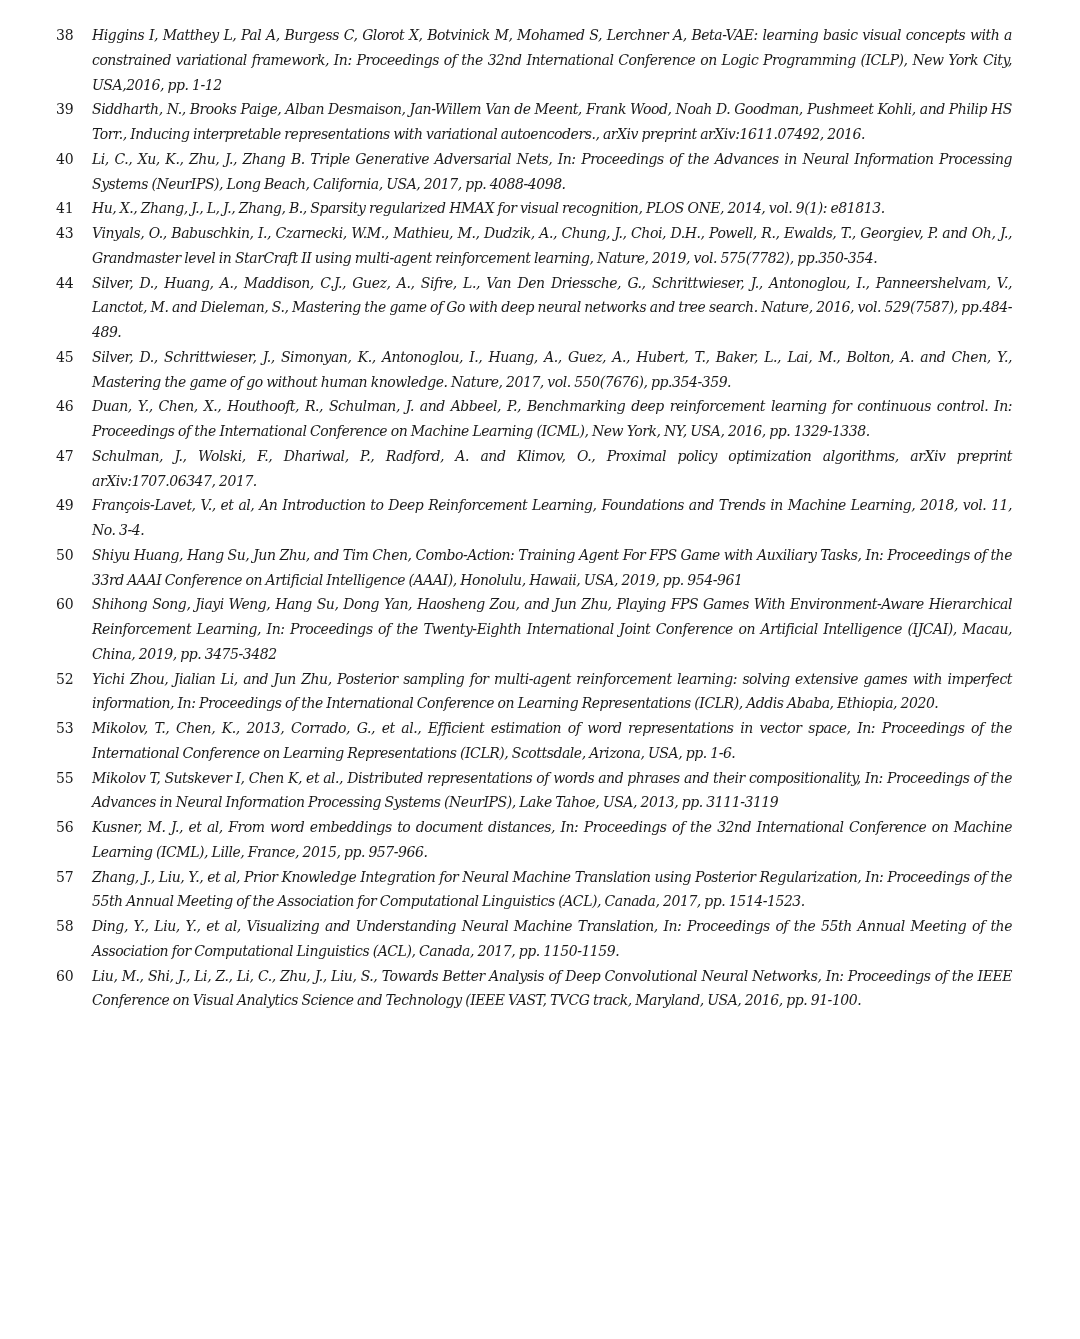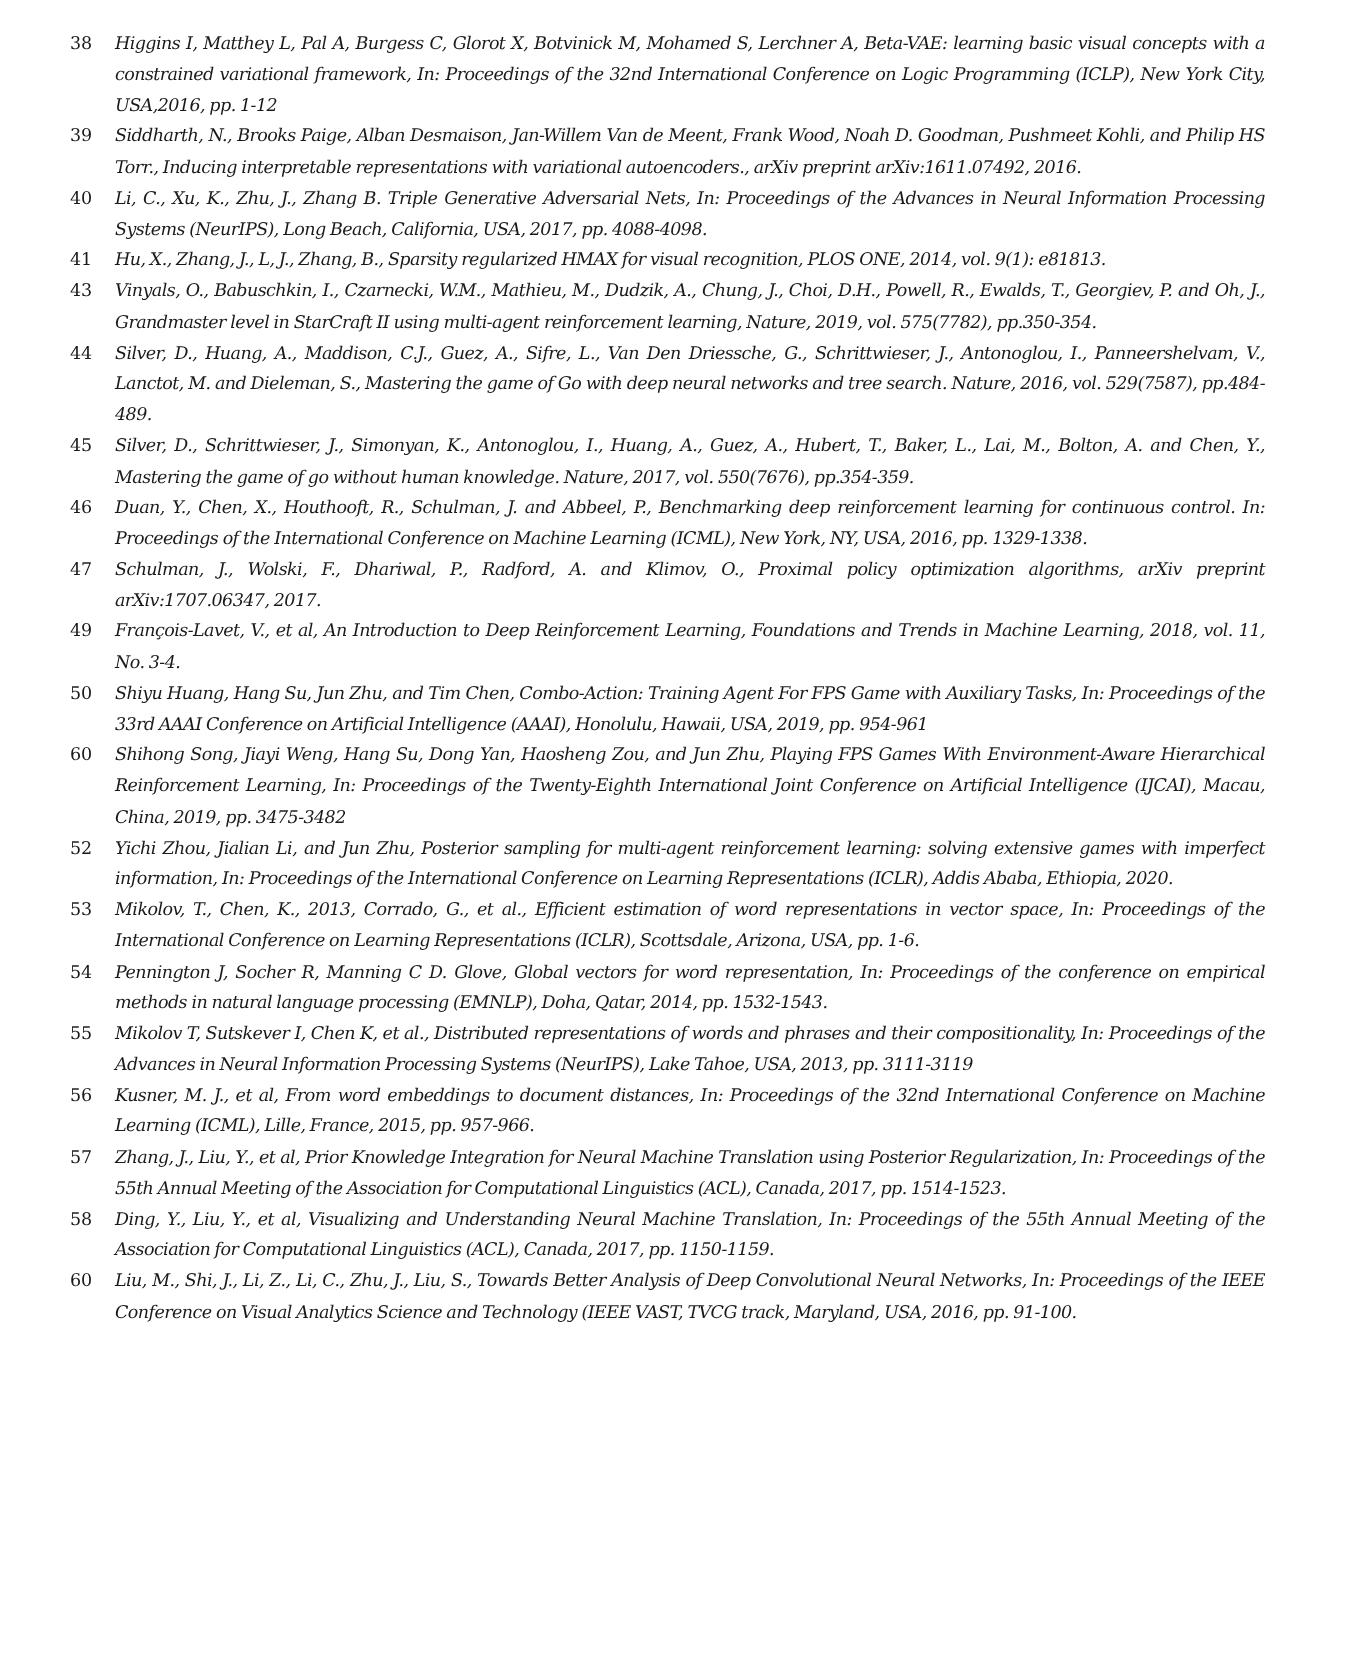--- a/index.html
+++ b/index.html
@@ -99,24 +99,20 @@
     </li>
   <li class="ref">
       <span class="ref-num">52</span>
       <span class="ref-text">Yichi Zhou, Jialian Li, and Jun Zhu, Posterior sampling for multi-agent reinforcement learning: solving extensive games with imperfect information, In: Proceedings of the International Conference on Learning Representations (ICLR), Addis Ababa, Ethiopia, 2020.</span>
     </li>
   <li class="ref">
       <span class="ref-num">53</span>
       <span class="ref-text">Mikolov, T., Chen, K., 2013, Corrado, G., et al., Efficient estimation of word representations in vector space, In: Proceedings of the International Conference on Learning Representations (ICLR), Scottsdale, Arizona, USA, pp. 1-6.</span>
     </li>
   <li class="ref">
-      <span class="ref-num">54</span>
-      <span class="ref-text">Pennington J, Socher R, Manning C D. Glove, Global vectors for word representation, In: Proceedings of the conference on empirical methods in natural language processing (EMNLP), Doha, Qatar, 2014, pp. 1532-1543.</span>
-    </li>
-  <li class="ref">
       <span class="ref-num">55</span>
       <span class="ref-text">Mikolov T, Sutskever I, Chen K, et al., Distributed representations of words and phrases and their compositionality, In: Proceedings of the Advances in Neural Information Processing Systems (NeurIPS), Lake Tahoe, USA, 2013, pp. 3111-3119</span>
     </li>
   <li class="ref">
       <span class="ref-num">56</span>
       <span class="ref-text">Kusner, M. J., et al, From word embeddings to document distances, In: Proceedings of the 32nd International Conference on Machine Learning (ICML), Lille, France, 2015, pp. 957-966.</span>
     </li>
   <li class="ref">
       <span class="ref-num">57</span>
       <span class="ref-text">Zhang, J., Liu, Y., et al, Prior Knowledge Integration for Neural Machine Translation using Posterior Regularization, In: Proceedings of the 55th Annual Meeting of the Association for Computational Linguistics (ACL), Canada, 2017, pp. 1514-1523.</span>

